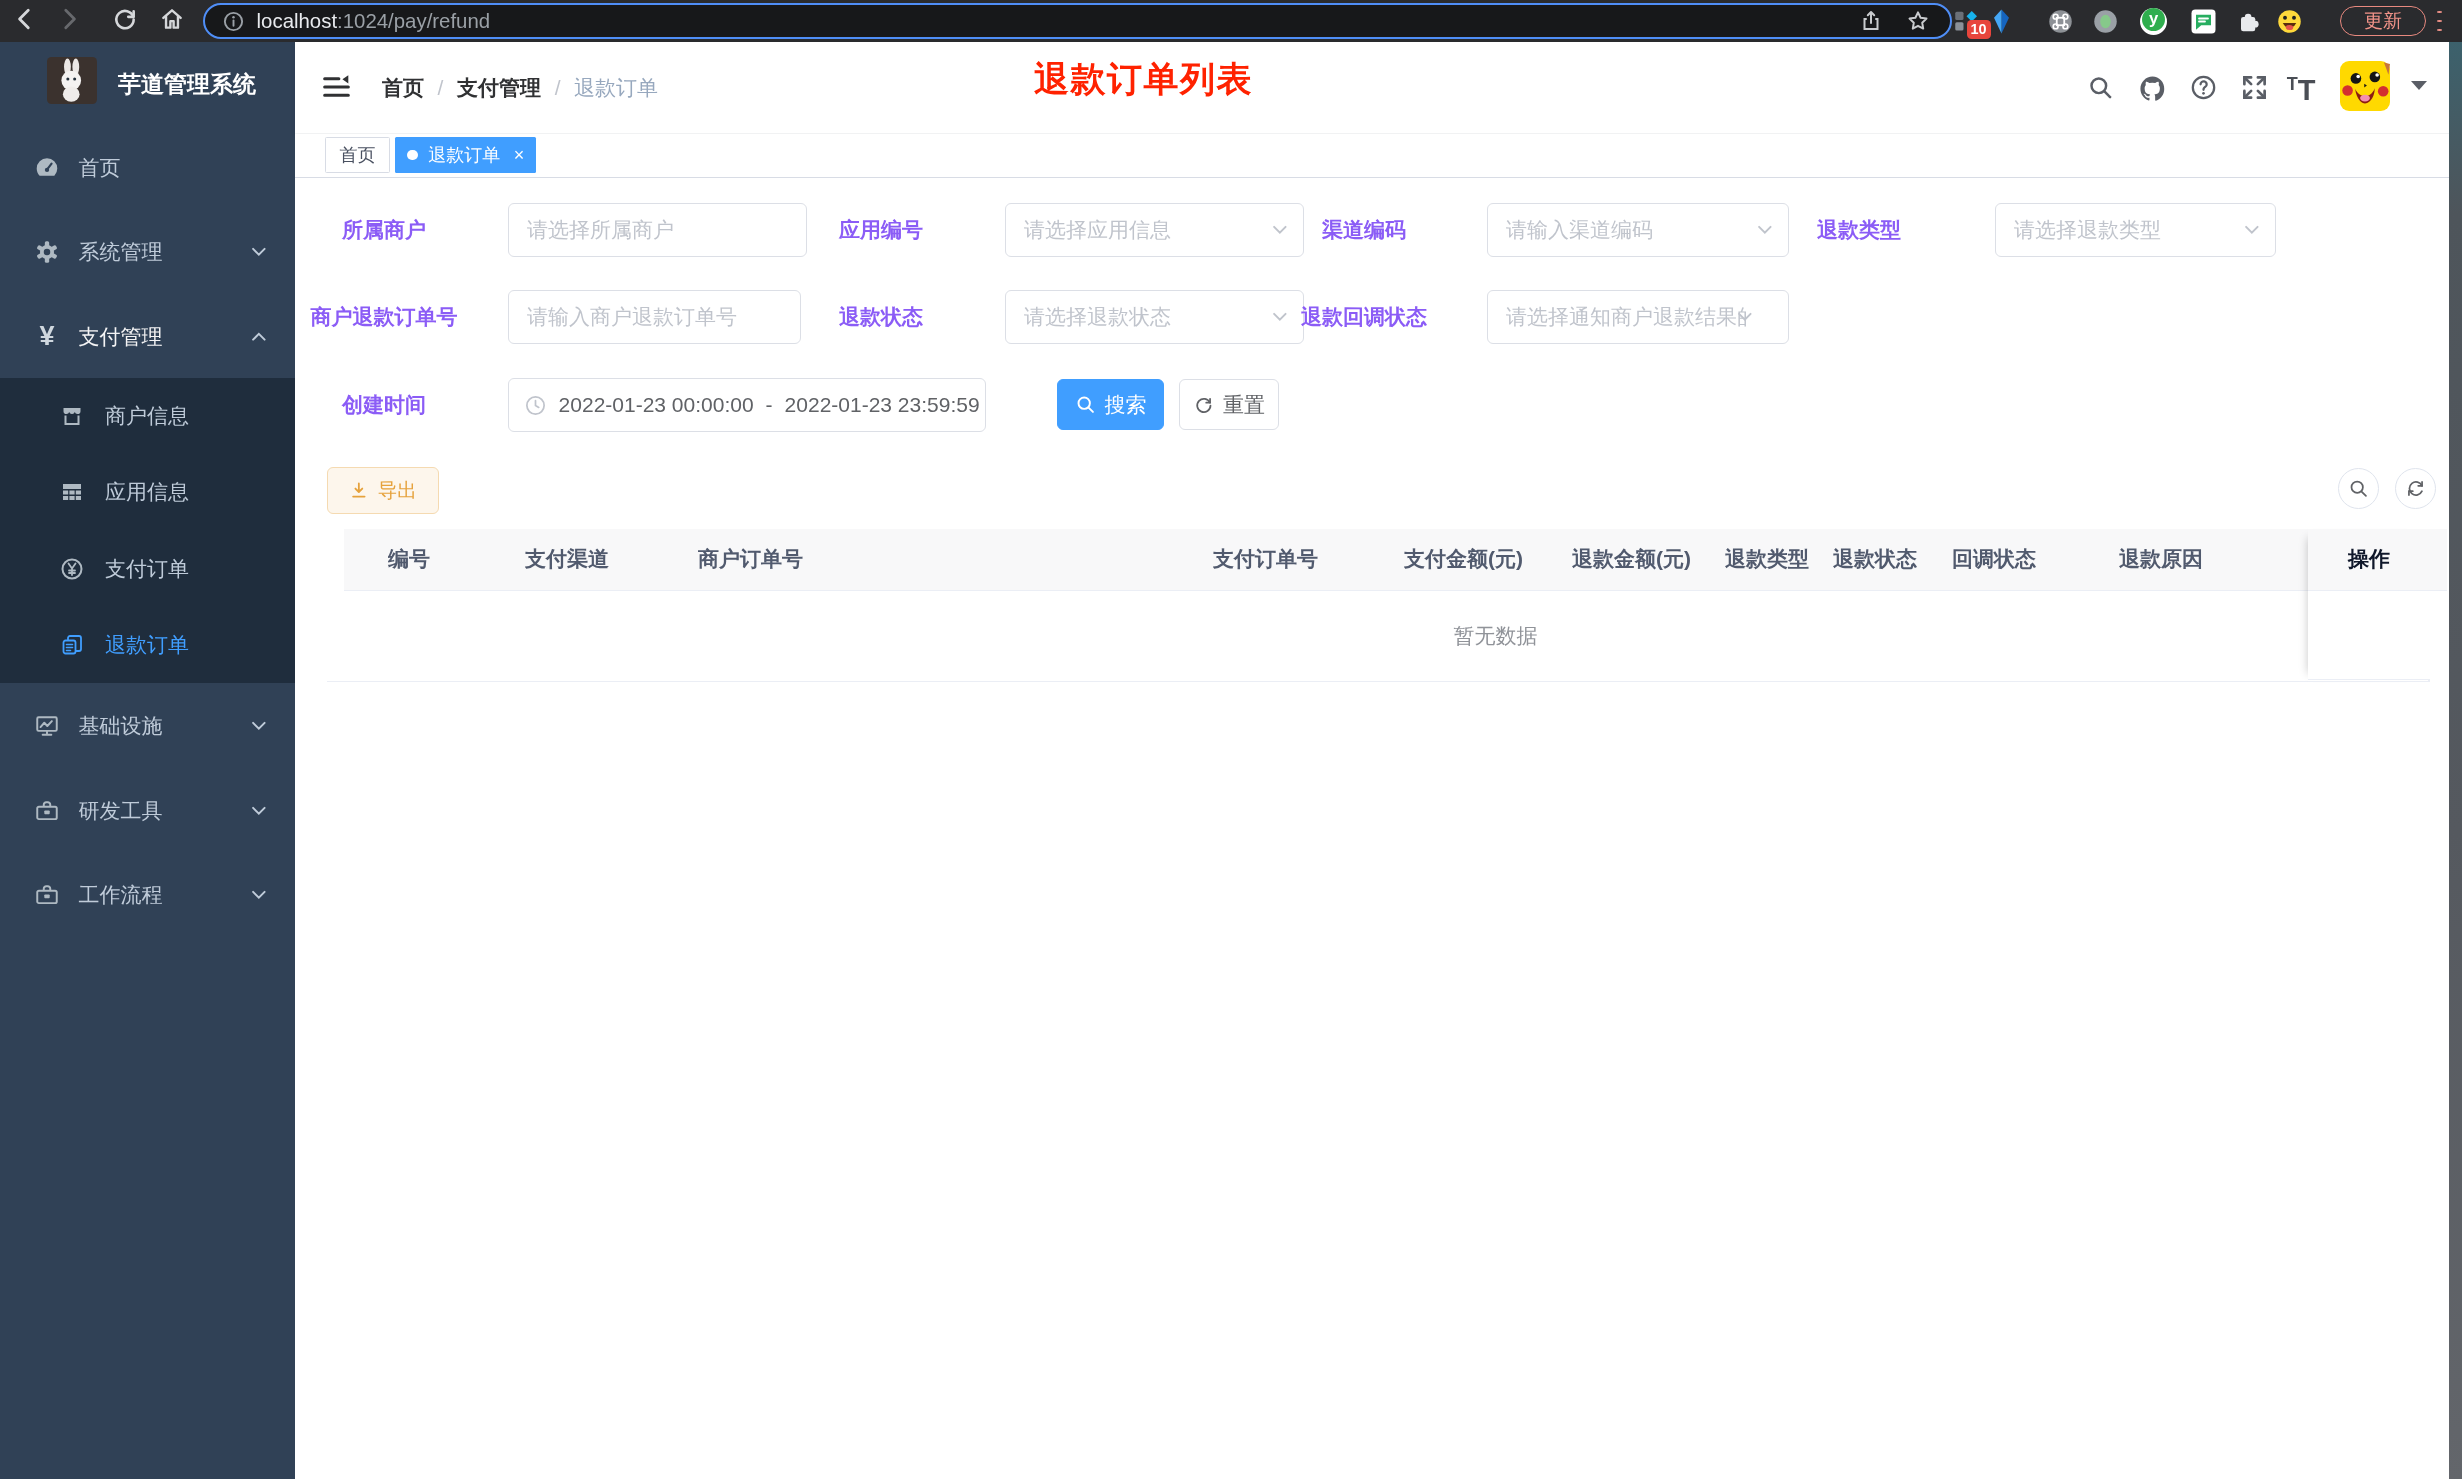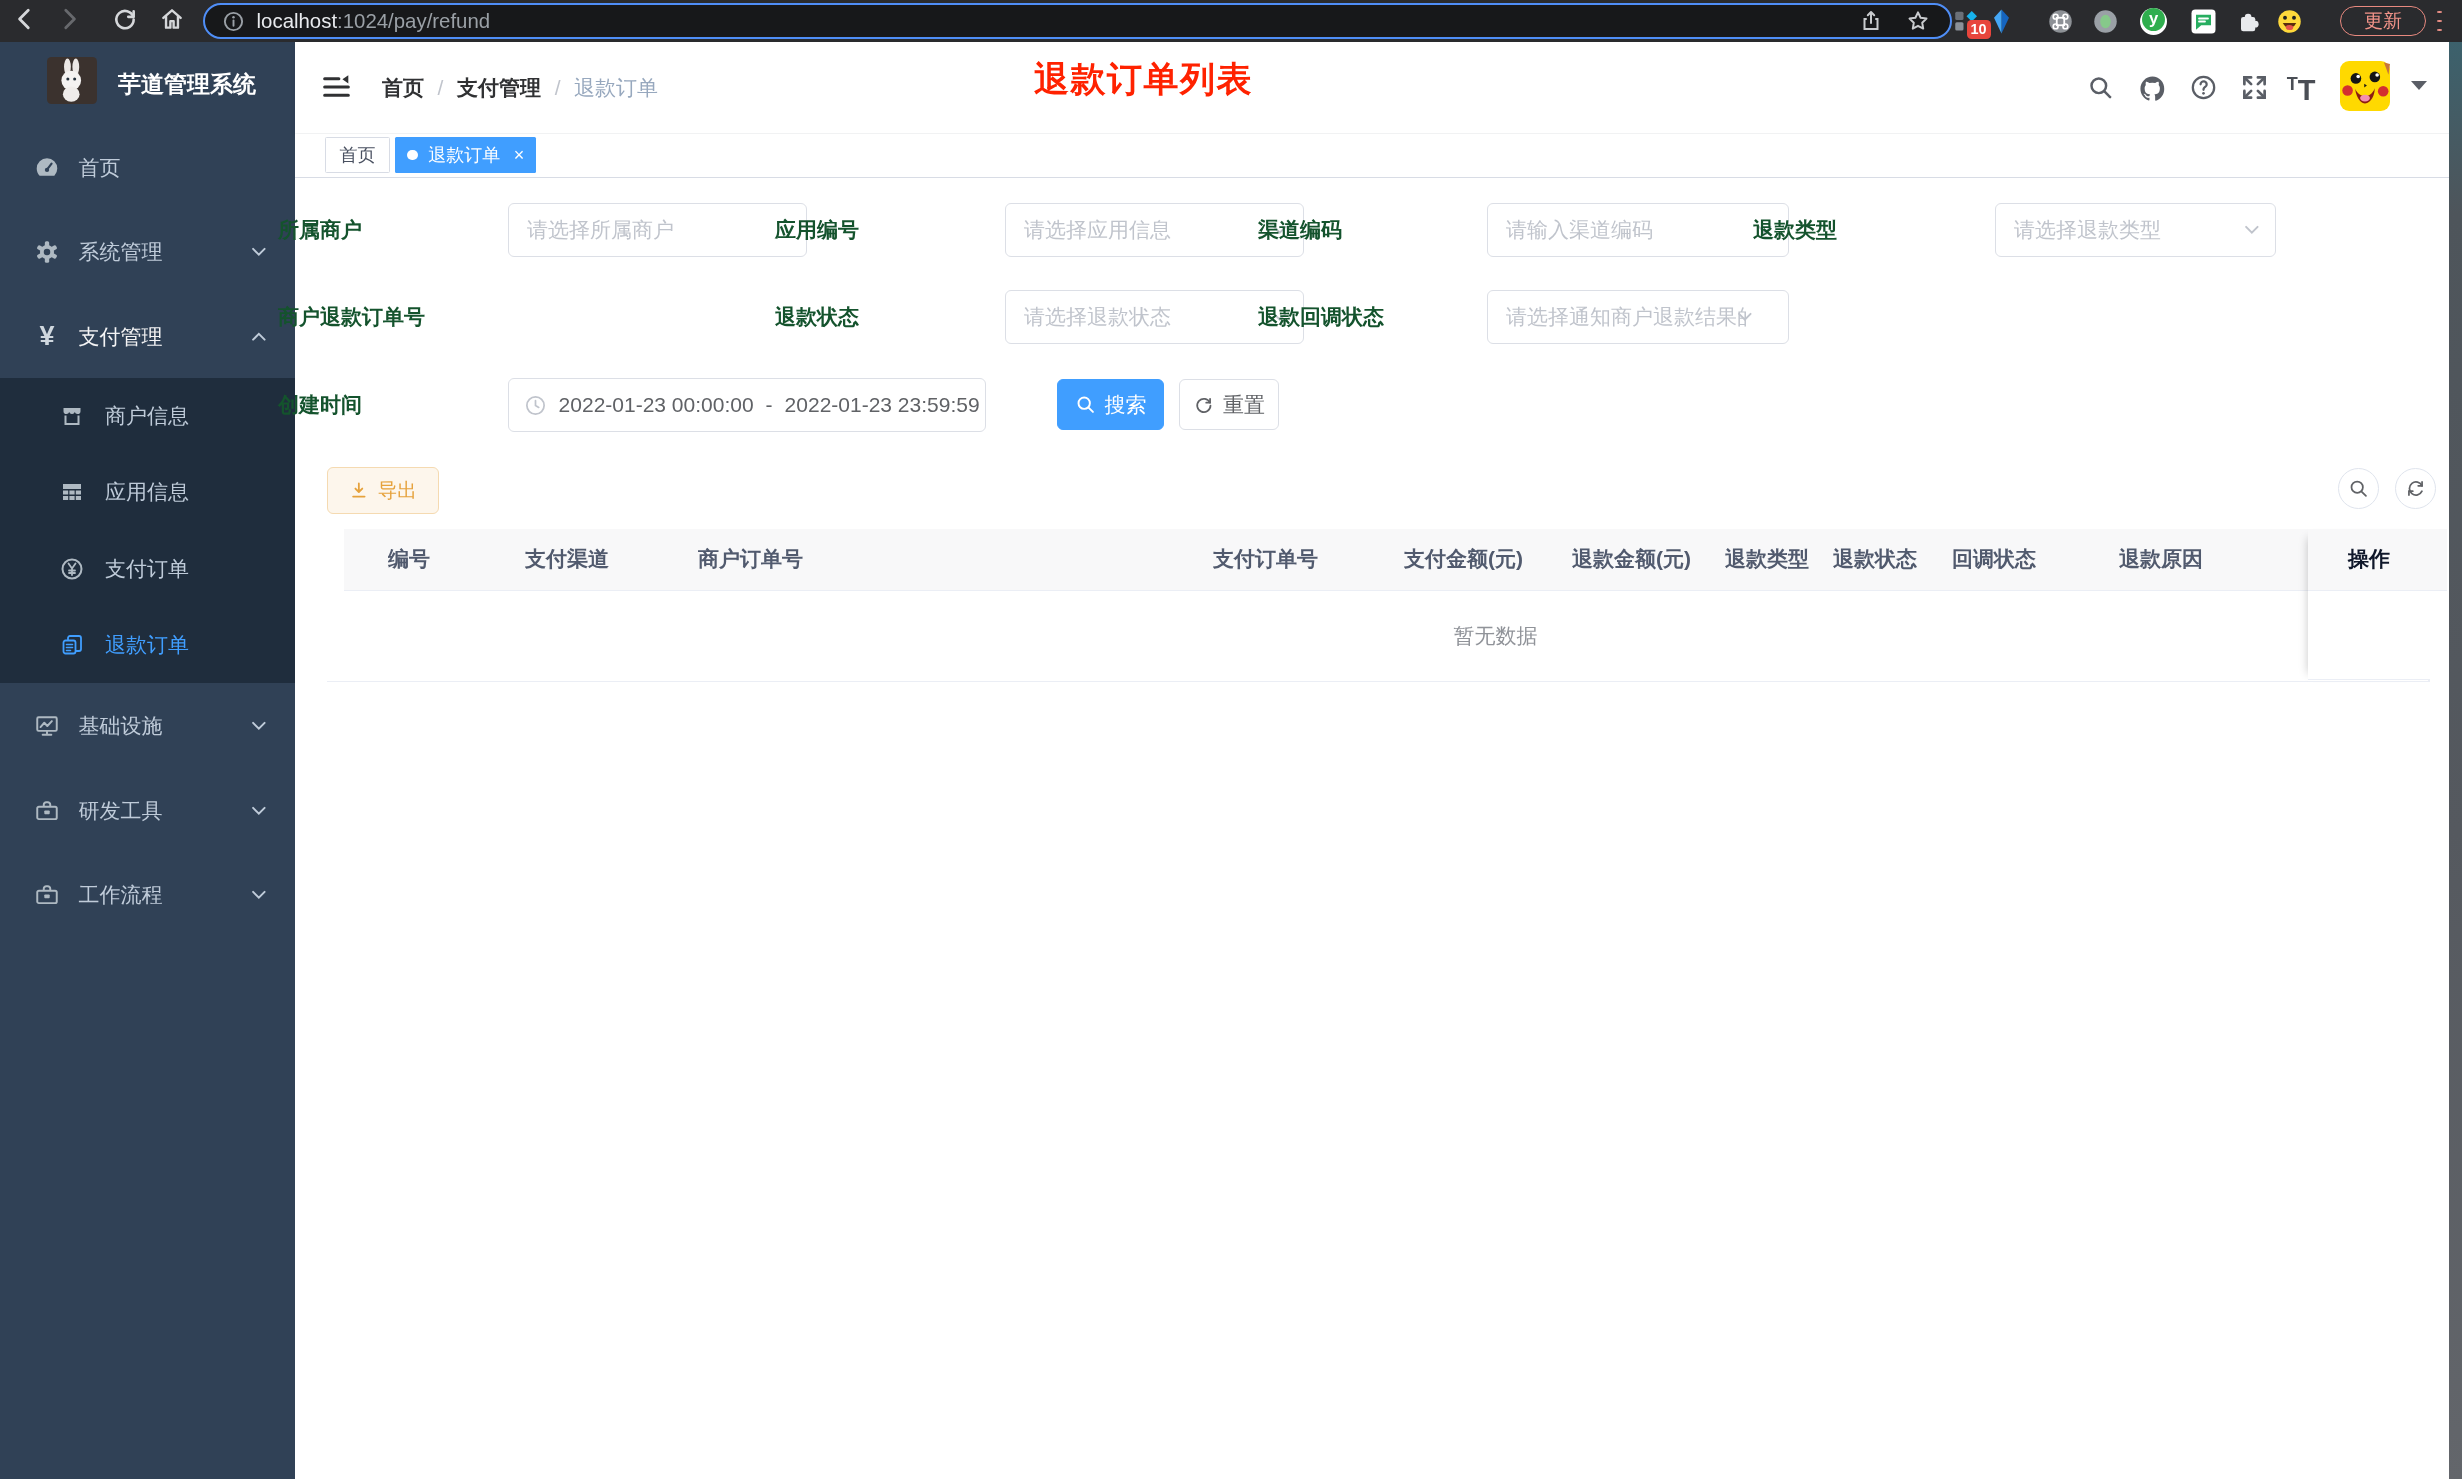--- a/index.html
+++ b/index.html
@@ -47,21 +47,21 @@
 
   
   .tagsbar{left:295px;top:134px;width:2168px;height:44px;background:#fff;border-bottom:1.5px solid #d8dce5;box-sizing:border-box;}
   .tag{top:3px;height:36px;box-sizing:border-box;display:flex;align-items:center;font-size:18px;border-radius:1.5px;cursor:pointer;}
   .tag.plain{border:1.5px solid #d8dce5;background:#fff;color:#495060;padding:0 13.6px;}
   .tag.active{background:#409eff;color:#fff;padding:0 12px;}
   .tag .dot{width:10.6px;height:10.6px;border-radius:50%;background:#fff;margin-right:10.6px;}
   .tag .close{margin-left:13.6px;font-size:18px;line-height:1;}
 
   
-  .flabel{width:212px;font-size:21px;font-weight:700;color:#14532d;text-align:left;white-space:nowrap;height:54px;line-height:54px;}
+  .flabel{width:212px;font-size:21px;font-weight:700;color:#8b5cf6;text-align:center;white-space:nowrap;height:54px;line-height:54px;}
   .finput{height:54px;box-sizing:border-box;border:1.5px solid #dcdfe6;border-radius:6px;background:#fff;display:flex;align-items:center;}
   input.rawin{height:51px;width:100%;border:none;outline:none;background:transparent;font-size:21px;color:#606266;
               padding:0 18px;font-family:inherit;box-sizing:border-box;}
   input.rawin::placeholder{color:#c0c4cc;opacity:1;}
   .ph{color:#c0c4cc;font-size:21px;margin-left:18px;white-space:nowrap;overflow:hidden;flex:1;}
   .selchev{margin:0 13.6px 0 4.5px;color:#c0c4cc;flex:none;}
   .dateval{color:#606266;font-size:21px;white-space:nowrap;overflow:hidden;text-align:center;}
   .btn{box-sizing:border-box;border-radius:6px;display:flex;align-items:center;justify-content:center;font-size:21px;cursor:pointer;}
   .btn.primary{background:#409eff;color:#fff;border:1.5px solid #409eff;}
   .btn.plainb{background:#fff;color:#606266;border:1.5px solid #dcdfe6;}
@@ -458,20 +458,23 @@
   <div class="abs finput" style="left:1995px;top:203px;width:281px;">
     <span class="ph">请选择退款类型</span>
     <span class="selchev">
         <svg width="19.7" height="19.7" viewBox="0 0 12 12">
           <path d="M2.5 4.2L6 7.7l3.5-3.5" fill="none" stroke="#c0c4cc" stroke-width="1.2" stroke-linecap="round"></path>
         </svg>
       </span>
   </div>
 
   <div class="abs flabel" style="left:278px;top:290px;">商户退款订单号</div>
+  <div class="abs finput" style="left:508px;top:290px;width:293px;">
+    <input class="rawin" placeholder="请输入商户退款订单号" style="">
+  </div>
 
   <div class="abs flabel" style="left:775px;top:290px;">退款状态</div>
   <div class="abs finput" style="left:1005px;top:290px;width:299px;">
     <span class="ph">请选择退款状态</span>
     <span class="selchev">
         <svg width="19.7" height="19.7" viewBox="0 0 12 12">
           <path d="M2.5 4.2L6 7.7l3.5-3.5" fill="none" stroke="#c0c4cc" stroke-width="1.2" stroke-linecap="round"></path>
         </svg>
       </span>
   </div>

